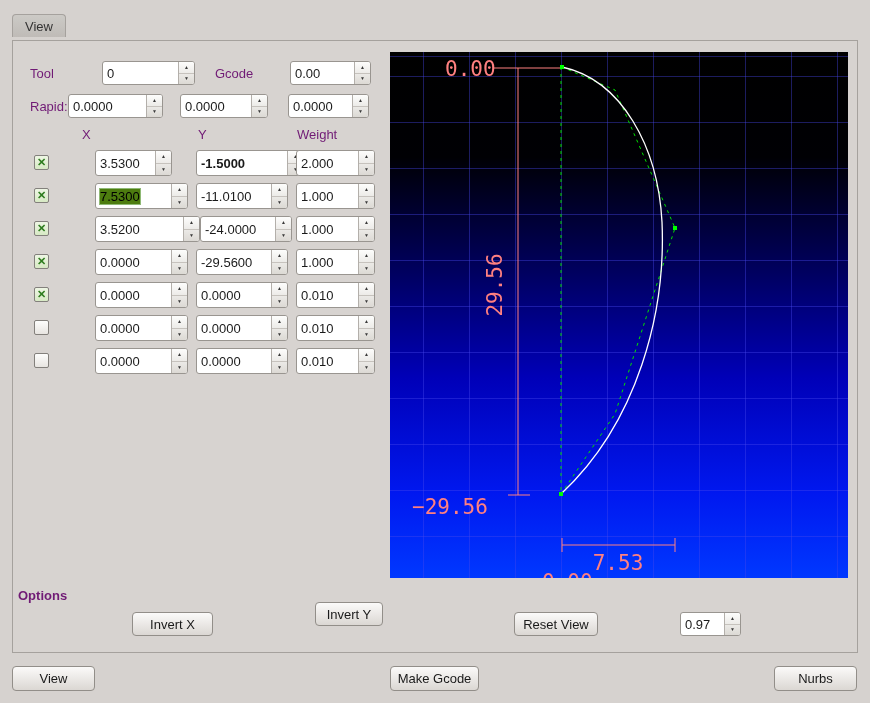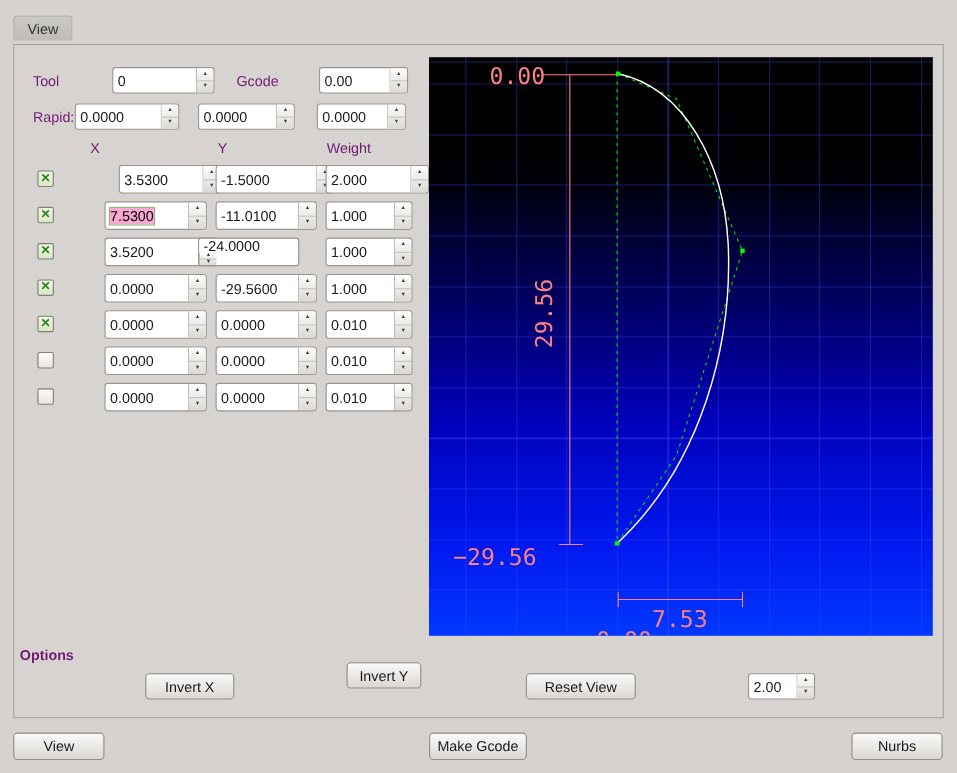--- a/index.html
+++ b/index.html
@@ -22,21 +22,21 @@
   .tab.active{background:#d7d3d0;height:26px;margin-bottom:-1px;color:#000;}
 
   .lbl{position:absolute;z-index:2;line-height:16px;color:#701a75;}
   .bold{font-weight:bold;}
 
   
   .spin{position:absolute;height:24px;background:#ffffff;border:1px solid #999590;
     border-radius:3px;display:flex;z-index:2;box-sizing:border-box;}
   .spin .val{flex:1;display:flex;align-items:center;padding:0 4px;overflow:hidden;white-space:nowrap;}
   .valtext{display:inline-block;}
-  .valtext.sel{background:#f9a8d4;outline:1px solid #8fb974;color:#000;}
+  .valtext.sel{background:#4d7c0f;outline:1px solid #8fb974;color:#000;}
   .stepper{width:15px;display:flex;flex-direction:column;border-left:1px solid #b3afaa;
     background:linear-gradient(#fdfdfc,#dcd9d4);border-radius:0 2px 2px 0;}
   .stp{flex:1;display:flex;align-items:center;justify-content:center;
     font-size:5px;color:#3a3a3a;line-height:1;}
   .stp.up{border-bottom:1px solid #c6c2bd;}
 
   
   .prow{position:absolute;left:0;top:0;width:390px;height:26px;z-index:2;}
   .prow .spin{top:0;height:26px;}
   .cb{position:absolute;left:34px;top:5px;width:15px;height:15px;box-sizing:border-box;
@@ -127,39 +127,39 @@
       </span>
   </div>
 
   <span class="lbl" style="left:82px;top:127px;">X</span>
   <span class="lbl" style="left:198px;top:127px;">Y</span>
   <span class="lbl" style="left:297px;top:127px;">Weight</span>
 
   <div id="rows">
       <div class="prow" style="top: 150px;">
       <span class="cb checked">✕</span>
-      <div class="spin" style="left:108px;width:93px;text-align:center;">
+      <div class="spin" style="left:95px;width:77px;text-align:center;">
         <span class="val">
             <span class="valtext">3.5300</span>
           </span>
         <span class="stepper">
             <span class="stp up">▲</span>
             <span class="stp dn">▼</span>
           </span>
       </div>
-      <div class="spin" style="left:196px;width:108px;">
+      <div class="spin" style="left:196px;width:108px;font-weight:bold;">
         <span class="val">
             <span class="valtext">-1.5000</span>
           </span>
         <span class="stepper">
             <span class="stp up">▲</span>
             <span class="stp dn">▼</span>
           </span>
       </div>
-      <div class="spin" style="left:296px;width:94px;">
+      <div class="spin" style="left:296px;width:79px;">
         <span class="val">
             <span class="valtext">2.000</span>
           </span>
         <span class="stepper">
             <span class="stp up">▲</span>
             <span class="stp dn">▼</span>
           </span>
       </div>
     </div>
       <div class="prow" style="top: 183px;">
@@ -196,21 +196,21 @@
       <span class="cb checked">✕</span>
       <div class="spin" style="left:95px;width:105px;">
         <span class="val">
             <span class="valtext">3.5200</span>
           </span>
         <span class="stepper">
             <span class="stp up">▲</span>
             <span class="stp dn">▼</span>
           </span>
       </div>
-      <div class="spin" style="left:180px;width:92px;flex-direction:column;">
+      <div class="spin" style="left:200px;width:92px;">
         <span class="val">
             <span class="valtext">-24.0000</span>
           </span>
         <span class="stepper">
             <span class="stp up">▲</span>
             <span class="stp dn">▼</span>
           </span>
       </div>
       <div class="spin" style="left:296px;width:79px;">
         <span class="val">
@@ -367,24 +367,24 @@
       <text class="dim" x="112" y="233" text-anchor="middle" transform="rotate(-90 112 233)">29.56</text>
       <text class="dim" x="22" y="462">−29.56</text>
       <text class="dim" x="228" y="518" text-anchor="middle">7.53</text>
       <text class="dim" x="152" y="537">0.00</text>
     </svg>
   </div>
 
   <span class="lbl bold" style="left:18px;top:588px;">Options</span>
   <div class="btn" style="left:132px;top:612px;width:81px;">Invert X</div>
   <div class="btn" style="left:315px;top:602px;width:68px;">Invert Y</div>
-  <div class="btn" style="left:478px;top:612px;width:100px;">Reset View</div>
+  <div class="btn" style="left:514px;top:612px;width:84px;">Reset View</div>
   <div class="spin" style="left:680px;top:612px;width:61px;">
     <span class="val">
-        <span class="valtext">2.00</span>
+        <span class="valtext">0.97</span>
       </span>
     <span class="stepper">
         <span class="stp up">▲</span>
         <span class="stp dn">▼</span>
       </span>
   </div>
 
   <div class="btn big" style="left:12px;top:666px;width:83px;">View</div>
   <div class="btn big" style="left:390px;top:666px;width:89px;">Make Gcode</div>
   <div class="btn big" style="left:774px;top:666px;width:83px;">Nurbs</div>

